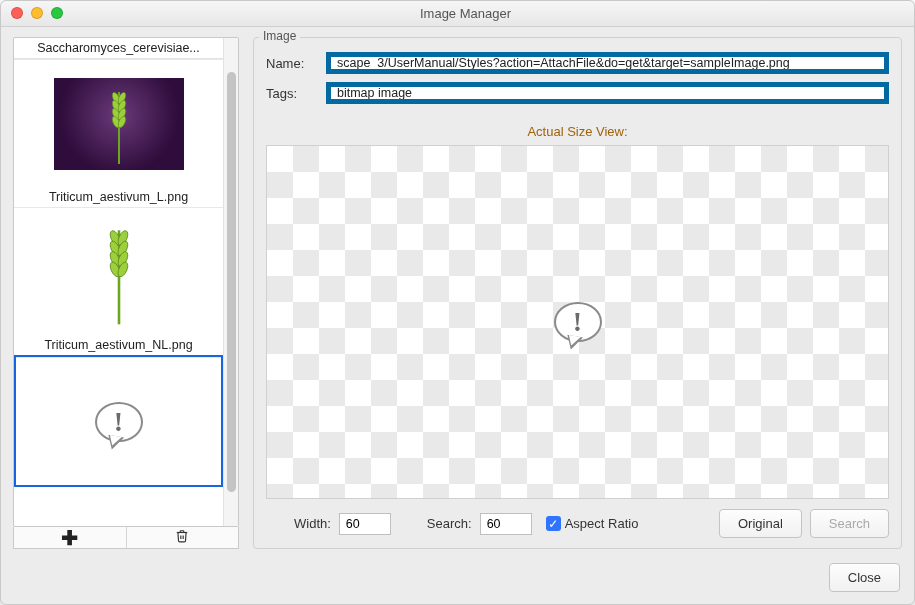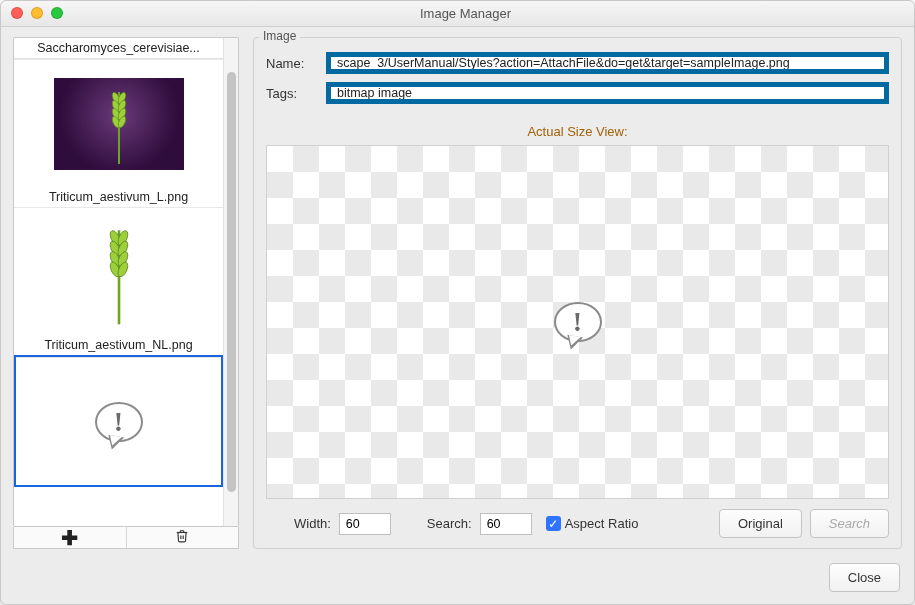--- a/index.html
+++ b/index.html
@@ -256,21 +256,20 @@
     border: 1px solid #c4c4c4;
     border-radius: 4px;
     background: linear-gradient(#fdfdfd, #f1f1f1);
     font-size: 13px;
     color: #333;
     cursor: pointer;
   }
   .mac-btn.disabled {
     color: #aaa;
     cursor: default;
-    font-style: italic;
   }
   .spacer { flex: 1; }
 
   .footer {
     display: flex;
     justify-content: flex-end;
     padding: 10px 14px 12px 14px;
   }
 
   

